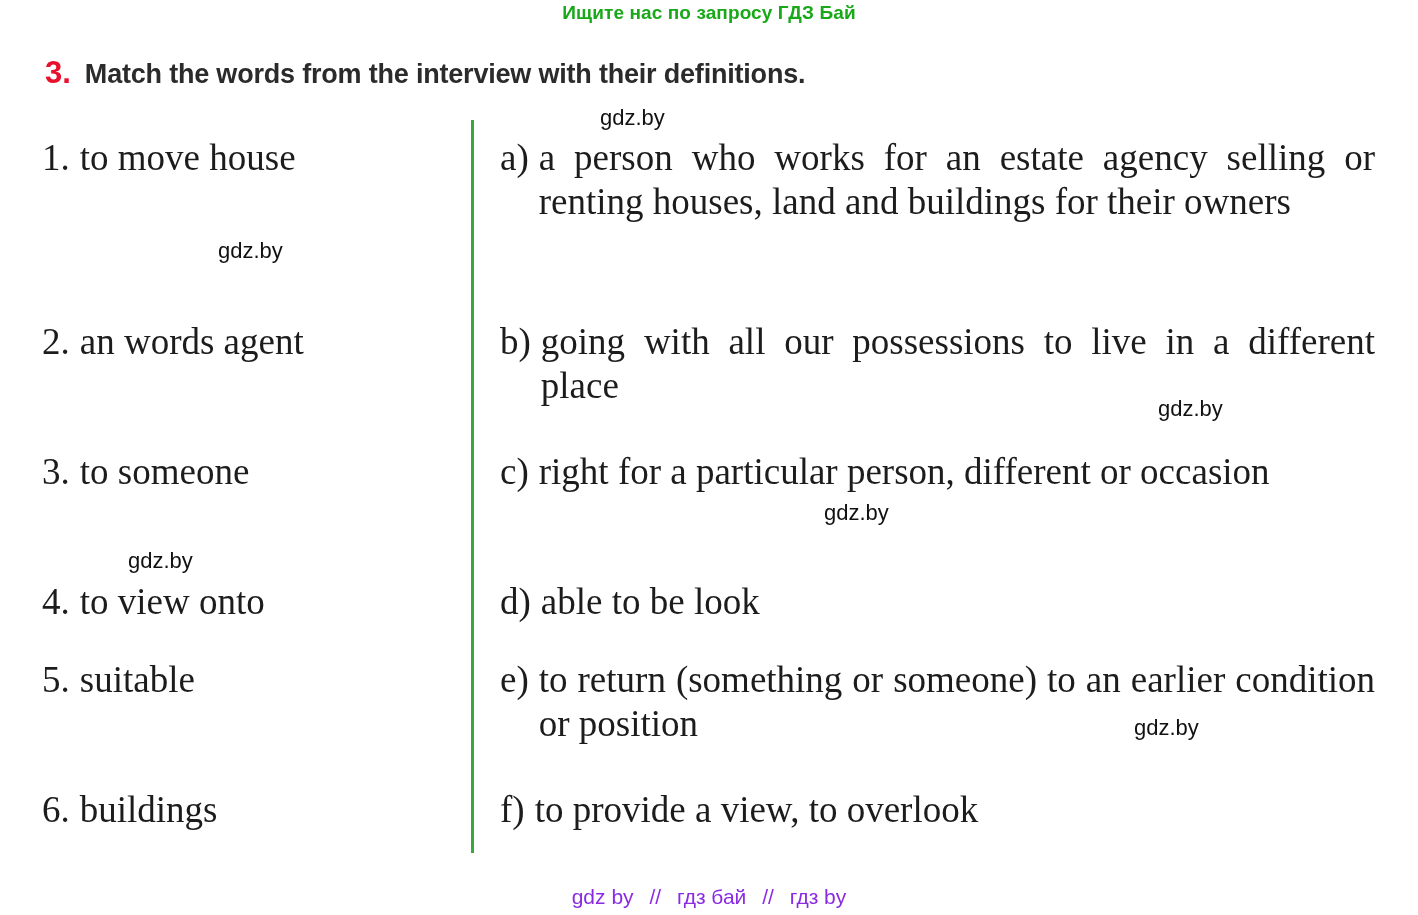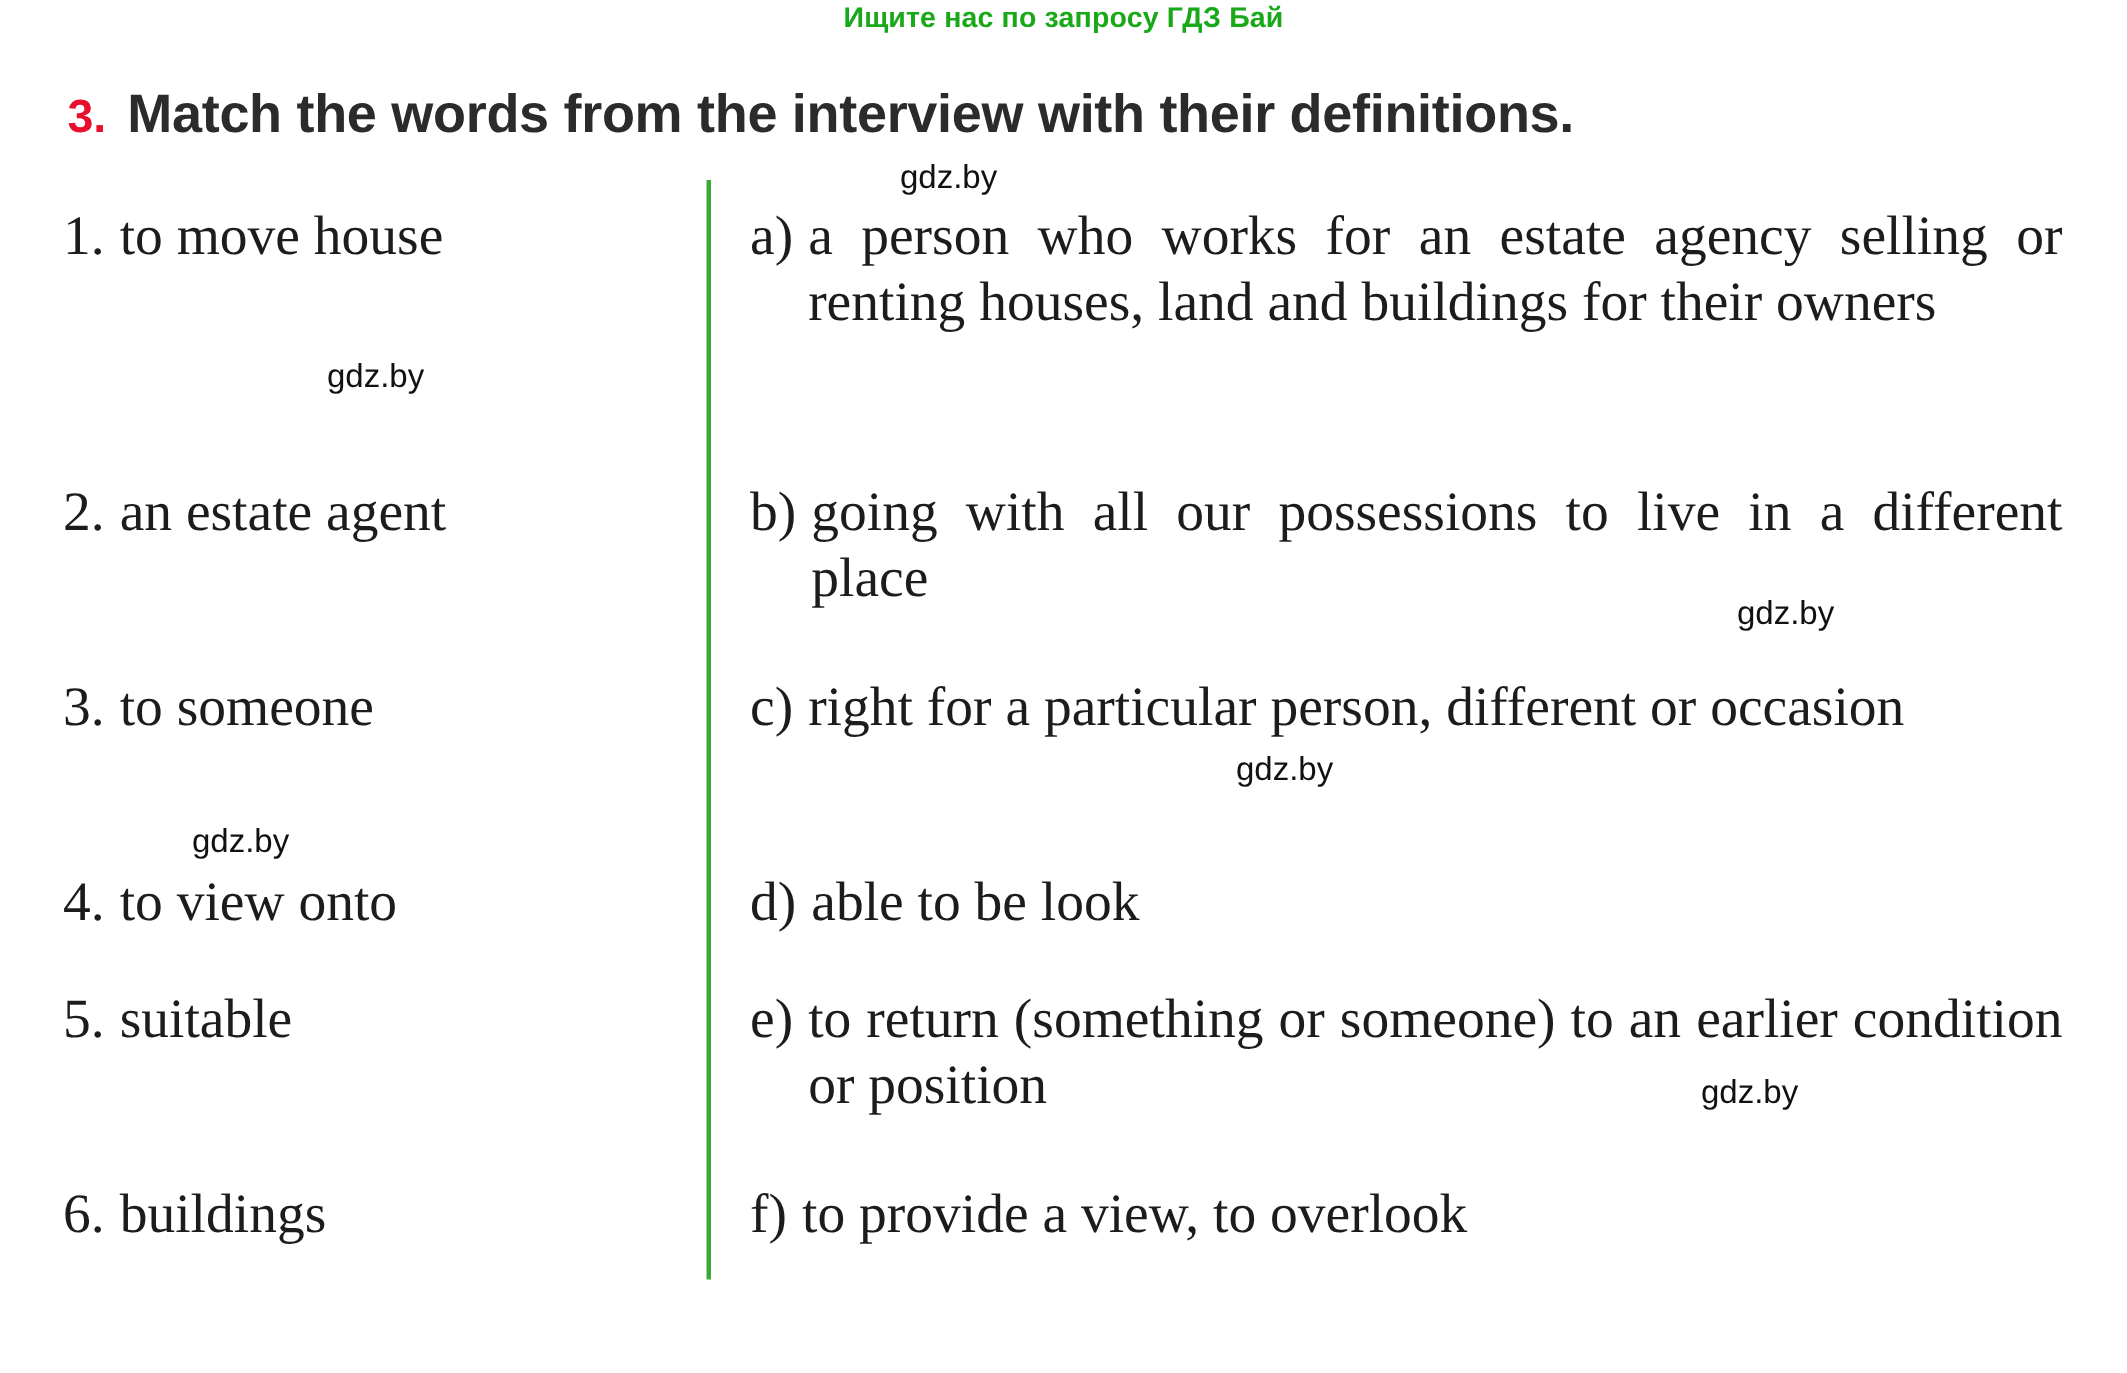--- a/index.html
+++ b/index.html
@@ -43,21 +43,21 @@
   }
   .ex-num {
     color: #e8112d;
     font-weight: bold;
     font-size: 31px;
     margin-right: 14px;
   }
   .ex-title {
     color: #2b2b2b;
     font-weight: bold;
-    font-size: 36px;
+    font-size: 27px;
     letter-spacing: -0.2px;
   }
   
   .divider {
     position: absolute;
     left: 471px;
     top: 120px;
     width: 3px;
     height: 733px;
     background: #3aa93a;
@@ -156,21 +156,21 @@
 
   <div class="divider"></div>
 
   <div class="col-left">
     <div class="item l1">
       <span class="marker">1.</span>
       <span class="txt">to move house</span>
     </div>
     <div class="item l2">
       <span class="marker">2.</span>
-      <span class="txt">an estate agent</span>
+      <span class="txt">an words agent</span>
     </div>
     <div class="item l3">
       <span class="marker">3.</span>
       <span class="txt">to someone</span>
     </div>
     <div class="item l4">
       <span class="marker">4.</span>
       <span class="txt">to view onto</span>
     </div>
     <div class="item l5">
@@ -210,14 +210,21 @@
     </div>
   </div>
 
   <div class="wm wm-a">gdz.by</div>
   <div class="wm wm-b">gdz.by</div>
   <div class="wm wm-c">gdz.by</div>
   <div class="wm wm-d">gdz.by</div>
   <div class="wm wm-e">gdz.by</div>
   <div class="wm wm-f">gdz.by</div>
 
+  <div class="footer">
+    <span>gdz by</span>
+    <span class="sep">//</span>
+    <span>гдз бай</span>
+    <span class="sep">//</span>
+    <span>гдз by</span>
+  </div>
 
 </div>
 
 </body></html>

